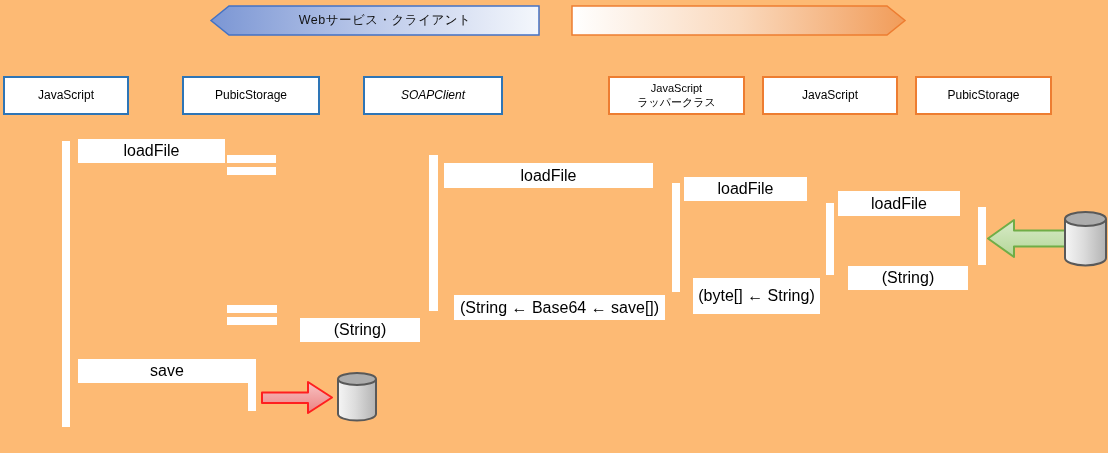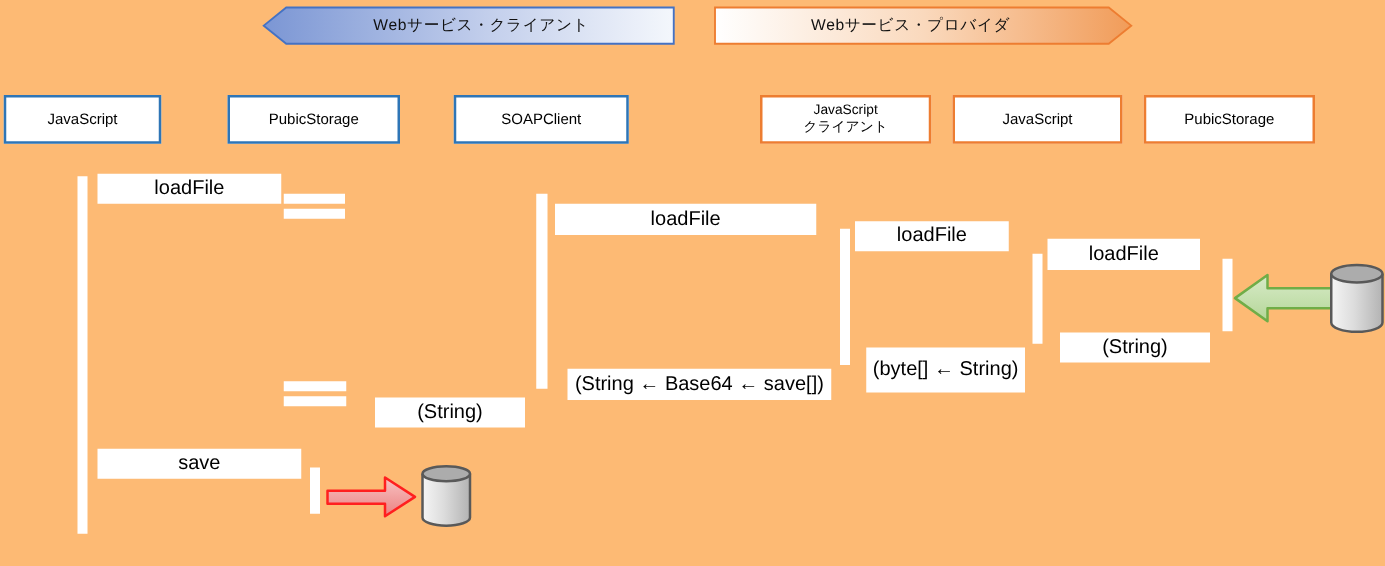--- a/index.html
+++ b/index.html
@@ -38,34 +38,33 @@
   <svg class="shape" style="left:570px;top:4px;" width="337" height="33" viewBox="0 0 337 33">
     <defs>
       <linearGradient id="gOrange" x1="0" y1="0" x2="1" y2="0">
         <stop offset="0" stop-color="#FFFFFF"></stop>
         <stop offset="0.5" stop-color="#FAD9BD"></stop>
         <stop offset="1" stop-color="#F19C59"></stop>
       </linearGradient>
     </defs>
     <polygon points="2,2 317,2 335,16.5 317,31 2,31" fill="url(#gOrange)" stroke="#ED7D31" stroke-width="1.5"></polygon>
   </svg>
-  <div class="banner-text" style="left:570px;top:4px;width:317px;height:33px;">Webサービス・プロバイダ</div>
 
   <div class="actor client" style="left:3px;width:126px;">
     <span>JavaScript</span>
   </div>
   <div class="actor client" style="left:182px;width:138px;">
     <span>PubicStorage</span>
   </div>
-  <div class="actor client" style="left:363px;width:140px;">
+  <div class="actor client" style="left:363px;width:140px;font-style:italic;">
     <span>SOAPClient</span>
   </div>
   <div class="actor provider" style="left:608px;width:137px;font-size:11px;">
     <span>JavaScript</span>
-    <span>クライアント</span>
+    <span>ラッパークラス</span>
   </div>
   <div class="actor provider" style="left:762px;width:136px;">
     <span>JavaScript</span>
   </div>
   <div class="actor provider" style="left:915px;width:137px;">
     <span>PubicStorage</span>
   </div>
 
   <div class="bar" style="left:62px;top:141px;width:8px;height:286px;"></div>
   <div class="bar" style="left:227px;top:155px;width:49px;height:8px;"></div>
@@ -79,21 +78,21 @@
   <div class="bar" style="left:248px;top:374px;width:8px;height:37px;"></div>
 
   <div class="msg" style="left:78px;top:139px;width:147px;height:24px;">loadFile</div>
   <div class="msg" style="left:444px;top:163px;width:209px;height:25px;">loadFile</div>
   <div class="msg" style="left:684px;top:177px;width:123px;height:24px;">loadFile</div>
   <div class="msg" style="left:838px;top:191px;width:122px;height:25px;">loadFile</div>
   <div class="msg" style="left:848px;top:266px;width:120px;height:24px;">(String)</div>
   <div class="msg" style="left:693px;top:278px;width:127px;height:36px;">(byte[] ← String)</div>
   <div class="msg" style="left:454px;top:295px;width:211px;height:25px;">(String ← Base64 ← save[])</div>
   <div class="msg" style="left:300px;top:318px;width:120px;height:24px;">(String)</div>
-  <div class="msg" style="left:78px;top:359px;width:163px;height:24px;">save</div>
+  <div class="msg" style="left:78px;top:359px;width:178px;height:24px;">save</div>
 
   <svg class="shape" style="left:986px;top:218px;" width="82" height="41" viewBox="0 0 82 41">
     <defs>
       <linearGradient id="gGreen" x1="0" y1="0" x2="0" y2="1">
         <stop offset="0" stop-color="#D8EBC8"></stop>
         <stop offset="1" stop-color="#B4D698"></stop>
       </linearGradient>
     </defs>
     <polygon points="2,20.5 28,2 28,12.5 80,12.5 80,28.5 28,28.5 28,39" fill="url(#gGreen)" stroke="#70AD47" stroke-width="2" stroke-linejoin="round"></polygon>
   </svg>

